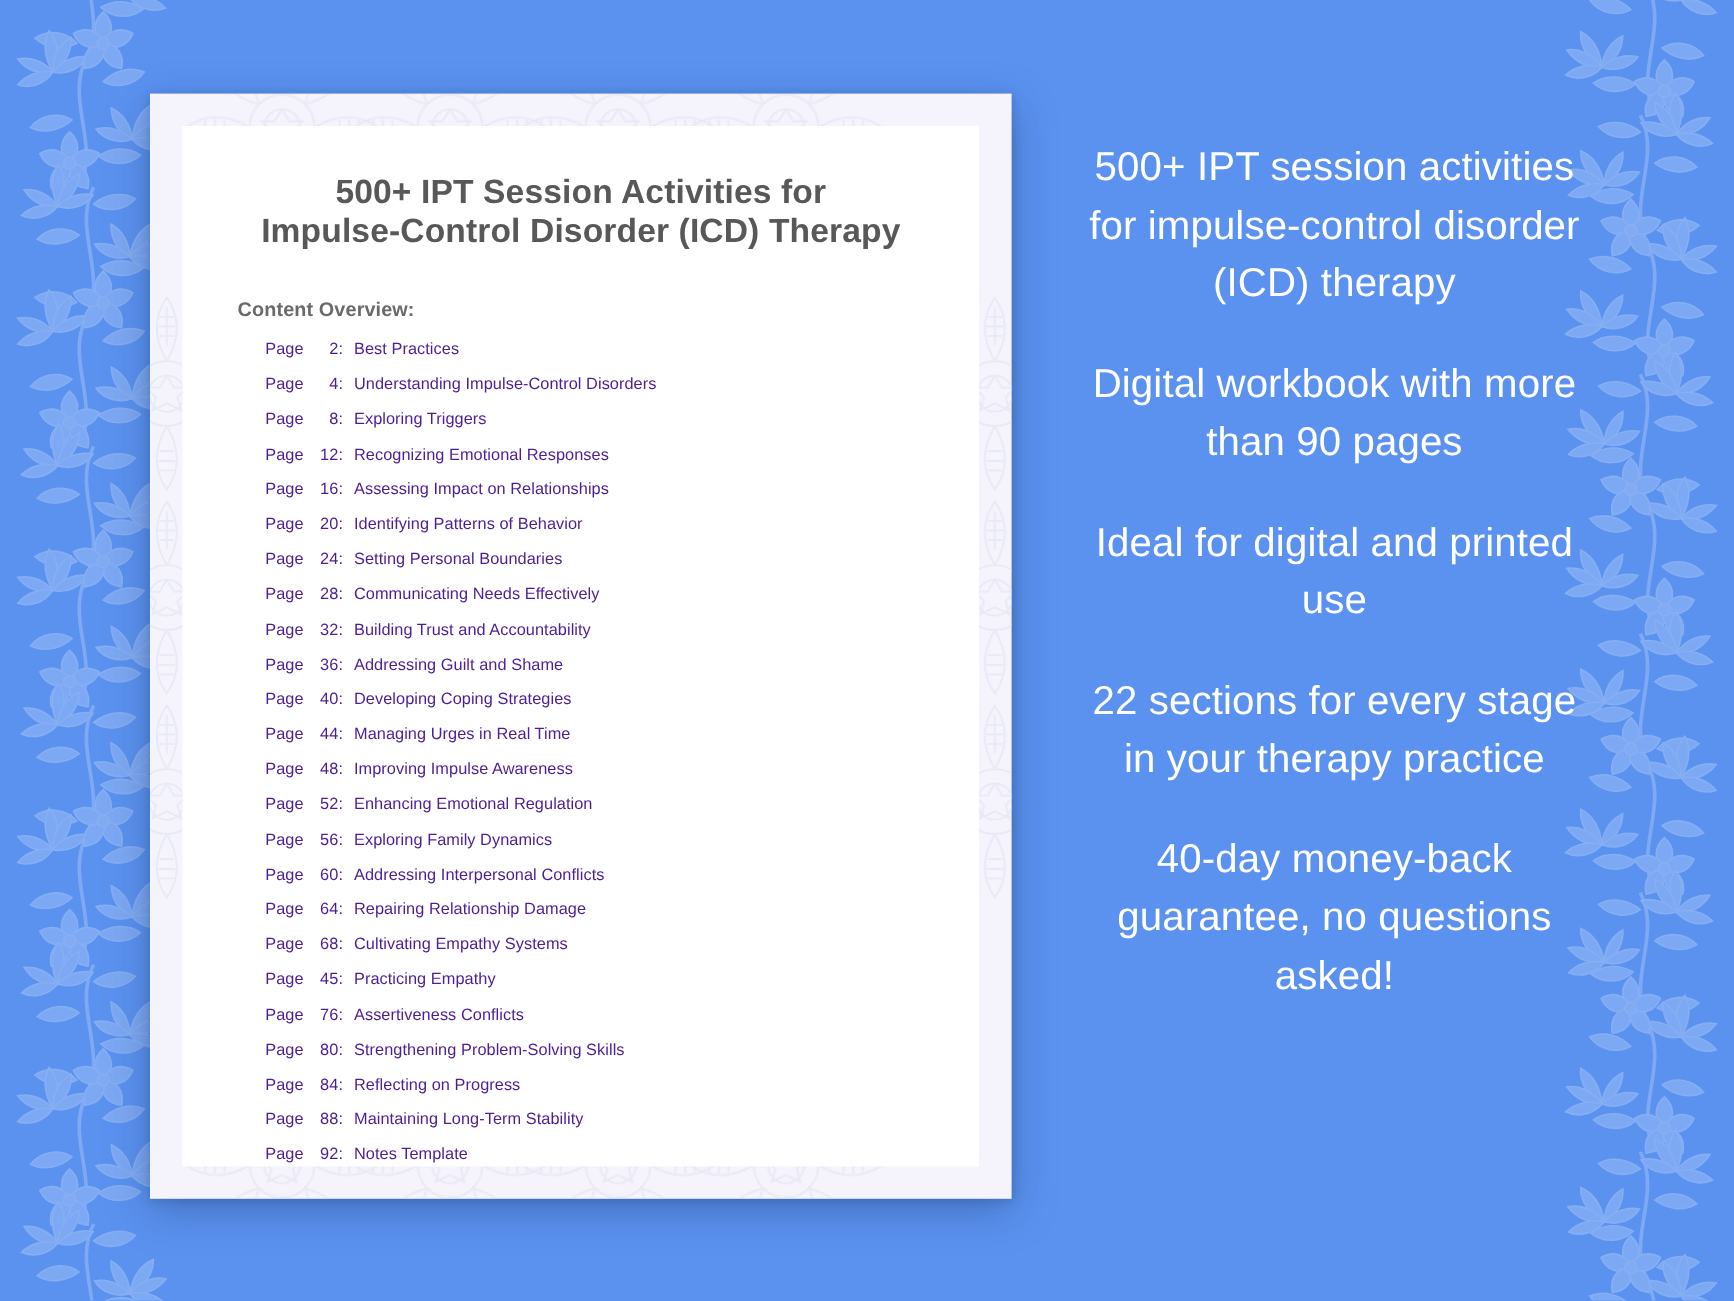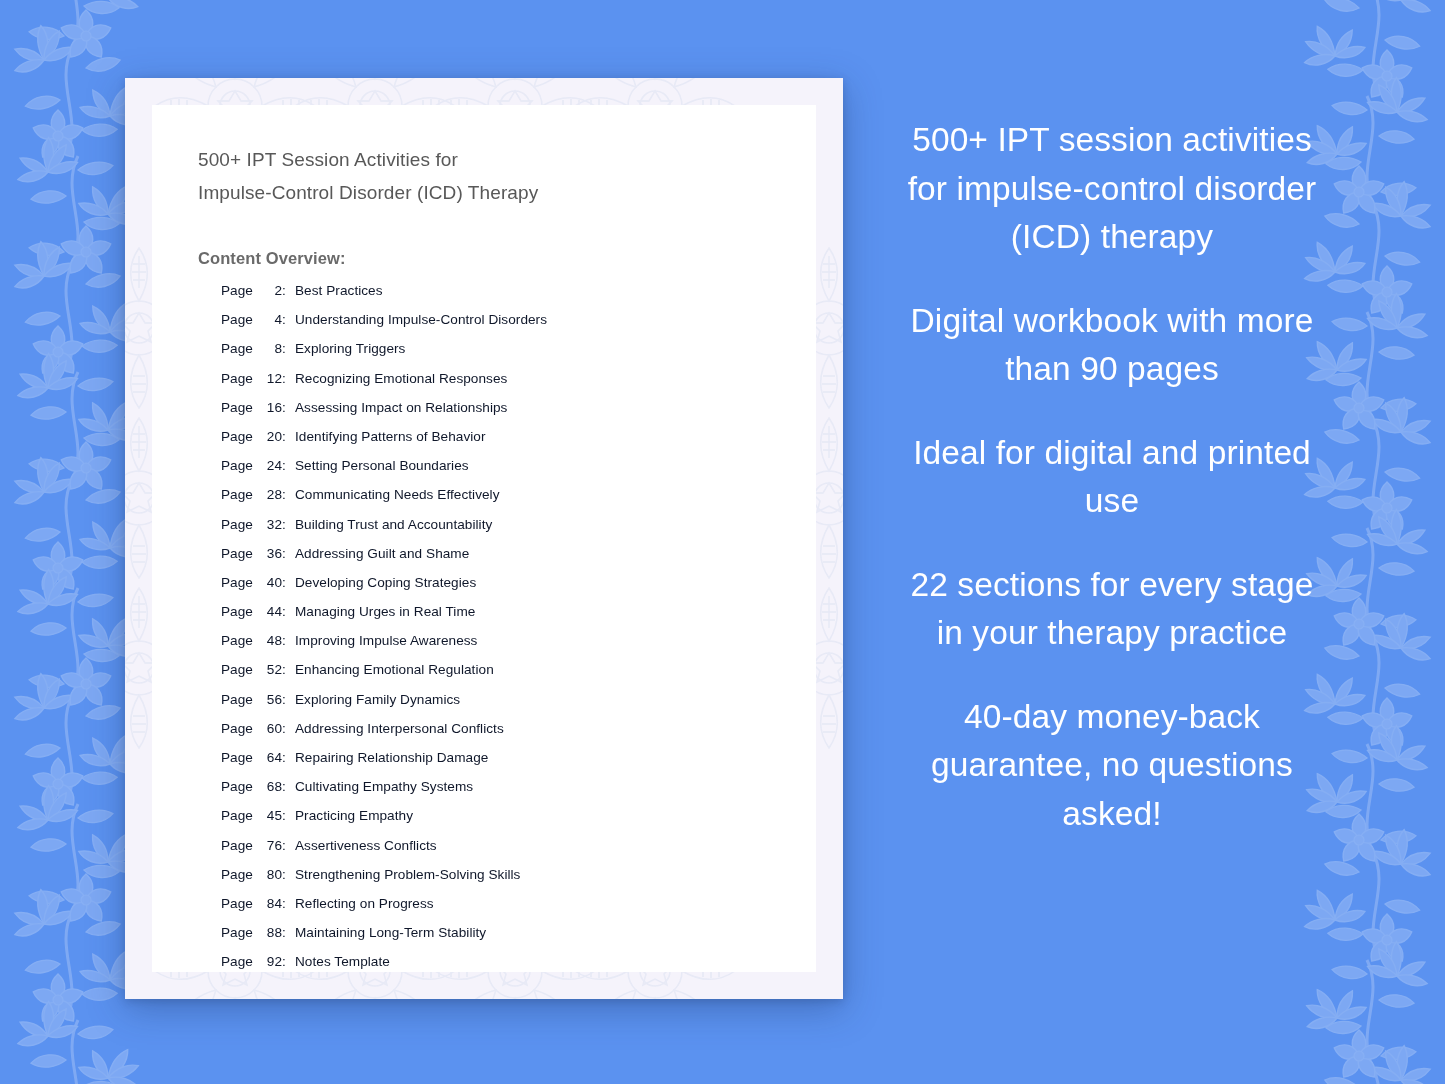--- a/index.html
+++ b/index.html
@@ -56,39 +56,40 @@
     left:27px;
     top:27px;
     right:27px;
     bottom:27px;
     background:#ffffff;
     padding:38px 46px 0 46px;
   }
 
   
   .doc-title {
+    text-align:center;
     color:#585858;
-    font-size:19px;
+    font-size:28px;
     line-height:33px;
-    font-weight:400;
+    font-weight:700;
     letter-spacing:.1px;
   }
   .overview-label {
     margin-top:40px;
     color:#6a6a6a;
     font-size:16.5px;
     letter-spacing:.1px;
     font-weight:bold;
   }
 
   .toc { margin-top:15px; padding-left:23px; list-style:none; }
   .toc-row {
     display:flex;
     align-items:baseline;
-    color:#0f172a;
+    color:#4c1d95;
     font-size:13.6px;
     height:29.2px;
     letter-spacing:.05px;
   }
   .toc-word   { width:39px; }
   .toc-num    { width:22px; text-align:right; }
   .toc-colon  { width:13px; }
   .toc-title  { white-space:nowrap; }
 
   

